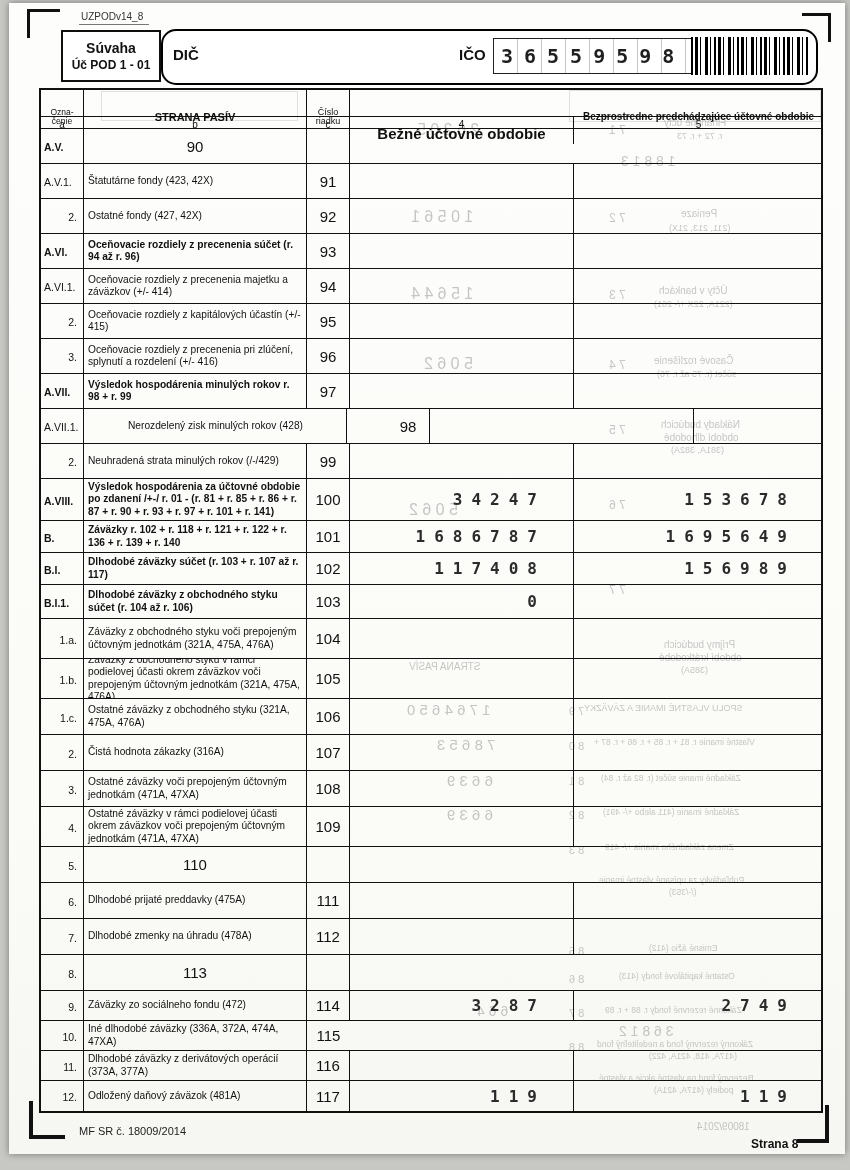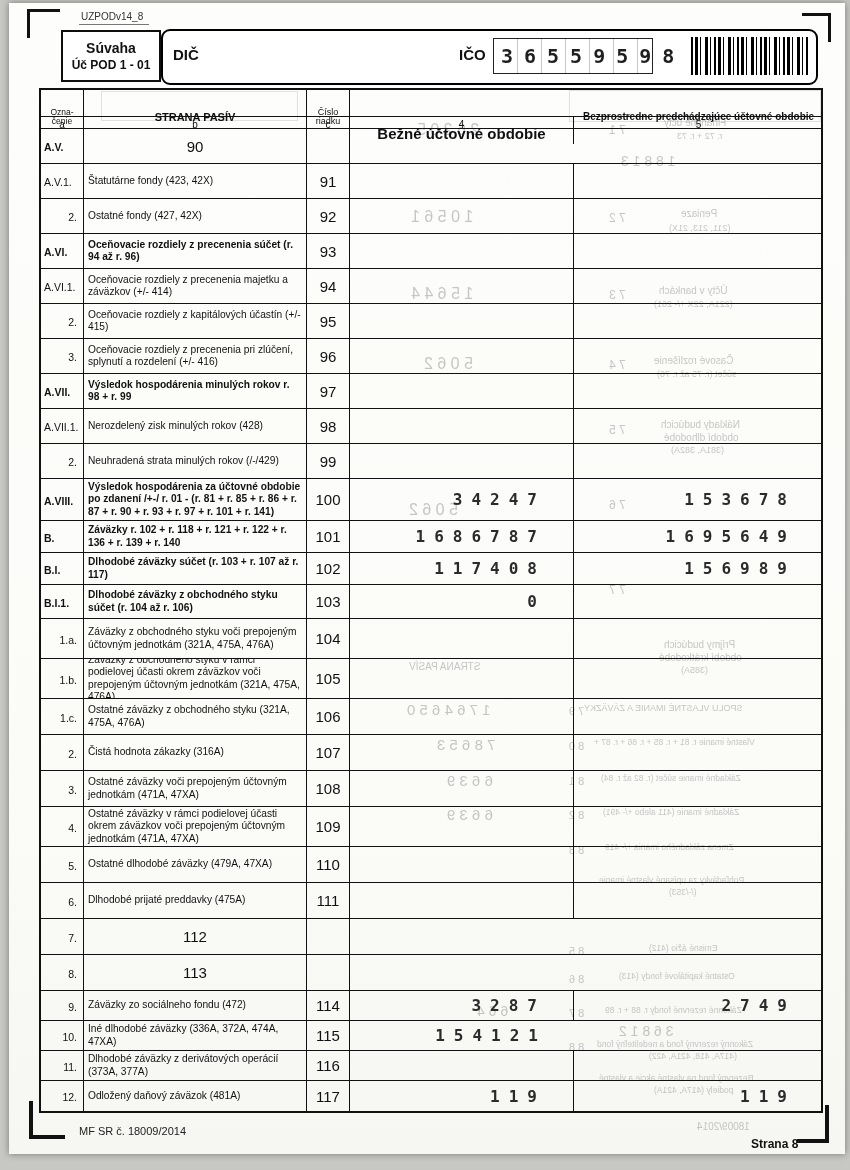--- a/index.html
+++ b/index.html
@@ -25,33 +25,33 @@
   .formbox{
     position:absolute;left:52px;top:27px;width:96px;height:48px;
     border:2px solid #0e0e0e;display:flex;flex-direction:column;align-items:center;justify-content:center;gap:2px;
     background:#fff;
   }
   .formbox .t1{font-size:14px;font-weight:bold;color:#111;}
   .formbox .t2{font-size:12px;font-weight:bold;color:#111;}
 
   .idstrip{
     position:absolute;left:152px;top:26px;width:653px;height:52px;
-    border:2px solid #000;border-radius:9px;background:#fff;
+    border:2px solid #000;border-radius:15px;background:#fff;
   }
   .idlabel{position:absolute;top:15px;font-size:15px;font-weight:bold;color:#111;}
   .idlabel.dic{left:10px;}
   .idlabel.ico{left:296px;}
   .digitbox{
     position:absolute;top:7px;height:36px;border:1.5px solid #222;box-sizing:border-box;
     display:flex;align-items:center;
     background:
       repeating-linear-gradient(90deg,transparent 0,transparent 23px,rgba(0,0,0,.22) 23px,rgba(0,0,0,.22) 24px);
   }
   .digitbox.dic{left:44px;width:242px;}
-  .digitbox.ico{left:330px;width:160px;}
+  .digitbox.ico{left:330px;width:228px;}
   .digits{
     font-family:"DejaVu Sans Mono",monospace;font-size:20px;font-weight:600;color:#1f1f1f;
     letter-spacing:11px;padding-left:7px;white-space:nowrap;
   }
   .barcode{
     position:absolute;right:7px;top:6px;width:118px;height:38px;
     background:repeating-linear-gradient(90deg,
       #000 0 2px,#fff 2px 4px,#000 4px 7px,#fff 7px 9px,
       #000 9px 10px,#fff 10px 14px,#000 14px 17px,#fff 17px 19px,
       #000 19px 20px,#fff 20px 23px);
@@ -275,21 +275,21 @@
     <div class="trow" style="height: 35px;">
       <div class="tc c-mark b">A.VII.</div>
       <div class="tc c-desc">
             <span class="b">Výsledok hospodárenia minulých rokov r. 98 + r. 99</span>
           </div>
       <div class="tc c-line">97</div>
       <div class="tc c-val"></div>
       <div class="tc c-val"></div>
     </div>
 
-    <div class="trow" style="height: 35px;">
+    <div class="trow" style="height: 35px; gap: 40px;">
       <div class="tc c-mark">A.VII.1.</div>
       <div class="tc c-desc">
             <span>Nerozdelený zisk minulých rokov (428)</span>
           </div>
       <div class="tc c-line">98</div>
       <div class="tc c-val"></div>
       <div class="tc c-val"></div>
     </div>
 
     <div class="trow" style="height: 35px;">
@@ -397,40 +397,40 @@
       <div class="tc c-desc">
             <span>Ostatné záväzky v rámci podielovej účasti okrem záväzkov voči prepojeným účtovným jednotkám (471A, 47XA)</span>
           </div>
       <div class="tc c-line">109</div>
       <div class="tc c-val"></div>
       <div class="tc c-val"></div>
     </div>
 
     <div class="trow" style="height: 36px;">
       <div class="tc c-mark num">5.</div>
-      <div class="tc c-desc">
-            <span>Ostatné dlhodobé záväzky (479A, 47XA)</span>
-          </div>
       <div class="tc c-line">110</div>
       <div class="tc c-val"></div>
       <div class="tc c-val"></div>
     </div>
 
     <div class="trow" style="height: 36px;">
       <div class="tc c-mark num">6.</div>
       <div class="tc c-desc">
             <span>Dlhodobé prijaté preddavky (475A)</span>
           </div>
       <div class="tc c-line">111</div>
       <div class="tc c-val"></div>
       <div class="tc c-val"></div>
     </div>
 
     <div class="trow" style="height: 36px;">
       <div class="tc c-mark num">7.</div>
+      <div class="tc c-desc">
+            <span>Dlhodobé zmenky na úhradu (478A)</span>
+          </div>
       <div class="tc c-line">112</div>
       <div class="tc c-val"></div>
       <div class="tc c-val"></div>
     </div>
 
     <div class="trow" style="height: 36px;">
       <div class="tc c-mark num">8.</div>
       <div class="tc c-line">113</div>
       <div class="tc c-val"></div>
       <div class="tc c-val"></div>
@@ -445,21 +445,20 @@
       <div class="tc c-val">3287</div>
       <div class="tc c-val">2749</div>
     </div>
 
     <div class="trow" style="height: 30px;">
       <div class="tc c-mark num">10.</div>
       <div class="tc c-desc">
             <span>Iné dlhodobé záväzky (336A, 372A, 474A, 47XA)</span>
           </div>
       <div class="tc c-line">115</div>
-      <div class="tc c-val">154121</div>
     </div>
 
     <div class="trow" style="height: 30px;">
       <div class="tc c-mark num">11.</div>
       <div class="tc c-desc">
             <span>Dlhodobé záväzky z derivátových operácií (373A, 377A)</span>
           </div>
       <div class="tc c-line">116</div>
       <div class="tc c-val"></div>
       <div class="tc c-val"></div>

